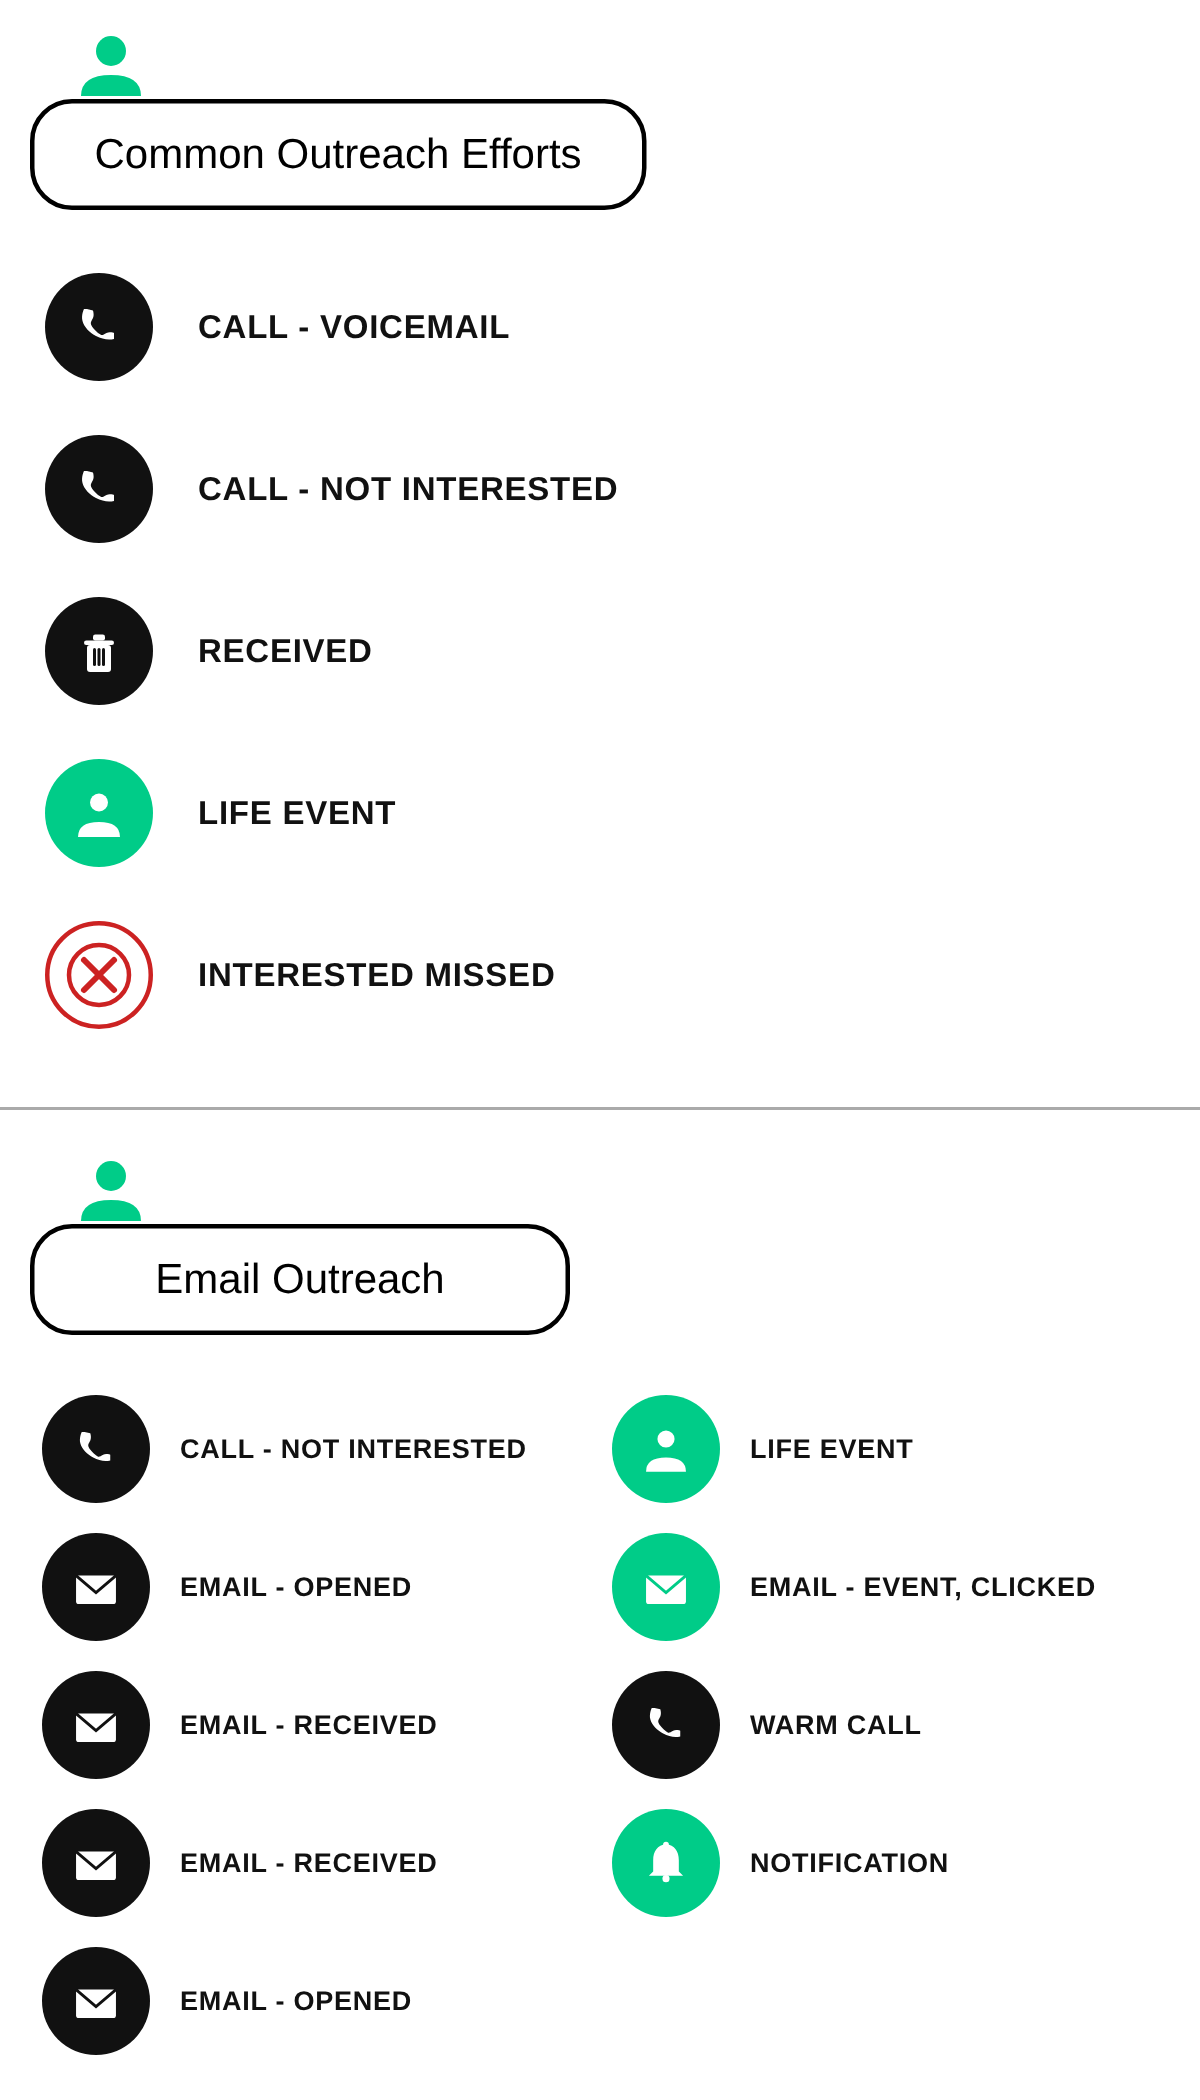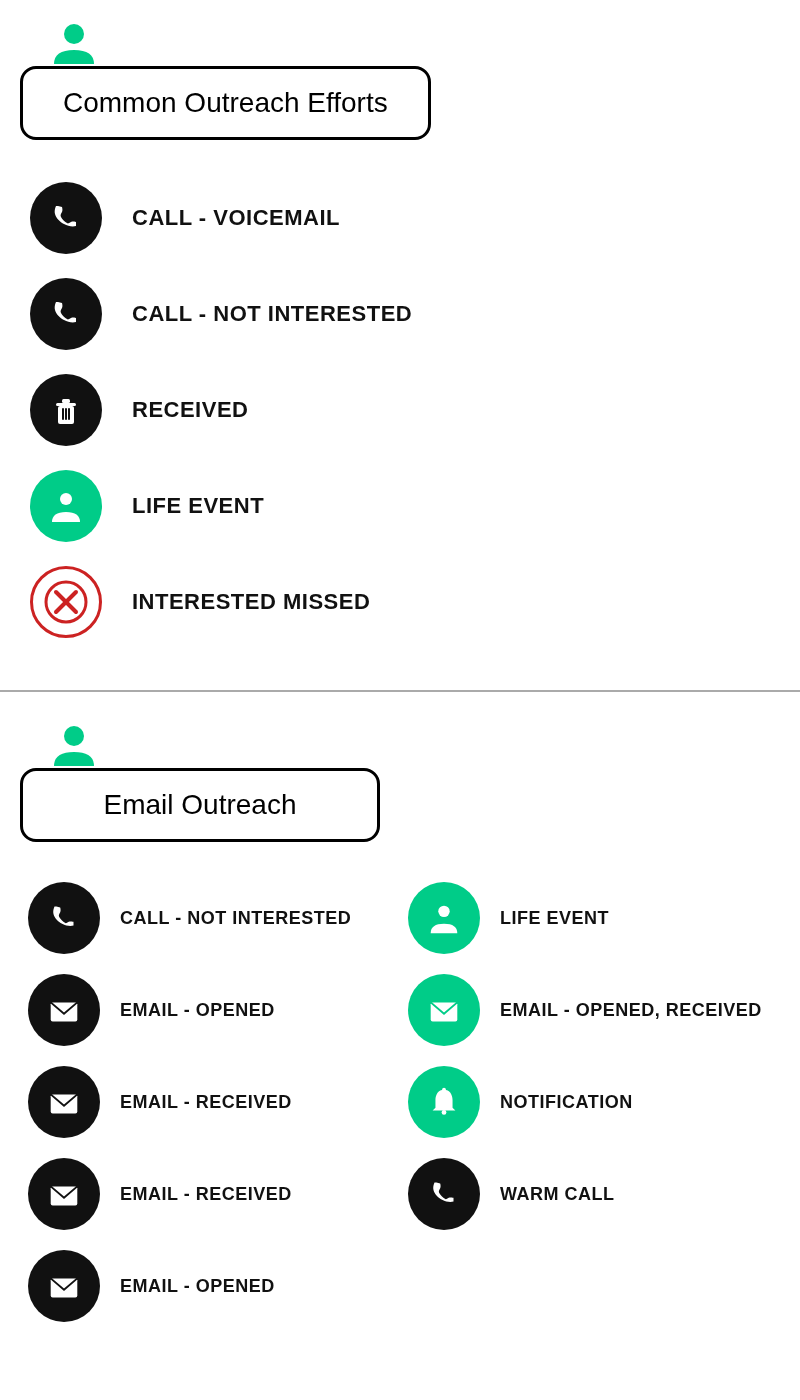--- a/index.html
+++ b/index.html
@@ -30,35 +30,35 @@
     }
 
     .person-icon {
       width: 48px;
       height: 48px;
     }
 
     .section-title-box {
       display: inline-block;
       border: 3px solid #000;
-      border-radius: 16px;
+      border-radius: 28px;
       padding: 18px 40px;
       font-size: 28px;
       font-weight: 400;
       color: #000;
       background: #fff;
       min-width: 360px;
       text-align: center;
     }
 
     
     .items-list {
       display: flex;
       flex-direction: column;
-      gap: 0px;
+      gap: 12px;
       text-align: right;
     }
 
     .item-row {
       display: flex;
       align-items: center;
       gap: 30px;
       padding: 12px 10px;
     }
 
@@ -266,42 +266,42 @@
         <span class="item-label" style="font-size:18px;">LIFE EVENT</span>
       </div>
 
       <div class="item-row">
         <div class="icon-circle icon-green">
           <svg width="38" height="38" viewBox="0 0 40 40">
             <rect x="6" y="12" width="28" height="20" rx="2" fill="white"></rect>
             <polyline points="6,12 20,24 34,12" fill="none" stroke="#00cc88" stroke-width="2"></polyline>
           </svg>
         </div>
-        <span class="item-label" style="font-size:18px;">EMAIL - OPENED, RECEIVED</span>
+        <span class="item-label" style="font-size:18px;">EMAIL - EVENT, CLICKED</span>
+      </div>
+
+      <div class="item-row">
+        <div class="icon-circle icon-black">
+          <svg width="38" height="38" viewBox="0 0 40 40">
+            <path d="M10 8 C10 8 8 12 9 16 C10 20 14 24 18 26 C22 28 26 29 30 28 L30 24 C30 24 27 23 25 24 C23 25 22 26 21 25 C19 24 16 21 15 19 C14 17 15 16 16 14 C17 12 16 9 16 9 L12 8 Z" fill="white"></path>
+          </svg>
+        </div>
+        <span class="item-label" style="font-size:18px;">WARM CALL</span>
       </div>
 
       <div class="item-row">
         <div class="icon-circle icon-green">
           <svg width="38" height="38" viewBox="0 0 40 40">
 
             <path d="M20 7 C14 7 11 12 11 18 L11 26 L8 29 L32 29 L29 26 L29 18 C29 12 26 7 20 7 Z" fill="white"></path>
 
             <circle cx="20" cy="31" r="2.5" fill="white"></circle>
 
             <circle cx="20" cy="7" r="2" fill="white"></circle>
           </svg>
         </div>
         <span class="item-label" style="font-size:18px;">NOTIFICATION</span>
-      </div>
-
-      <div class="item-row">
-        <div class="icon-circle icon-black">
-          <svg width="38" height="38" viewBox="0 0 40 40">
-            <path d="M10 8 C10 8 8 12 9 16 C10 20 14 24 18 26 C22 28 26 29 30 28 L30 24 C30 24 27 23 25 24 C23 25 22 26 21 25 C19 24 16 21 15 19 C14 17 15 16 16 14 C17 12 16 9 16 9 L12 8 Z" fill="white"></path>
-          </svg>
-        </div>
-        <span class="item-label" style="font-size:18px;">WARM CALL</span>
       </div>
 
     </div>
 
   </div>
 </div>
 
 </body></html>

